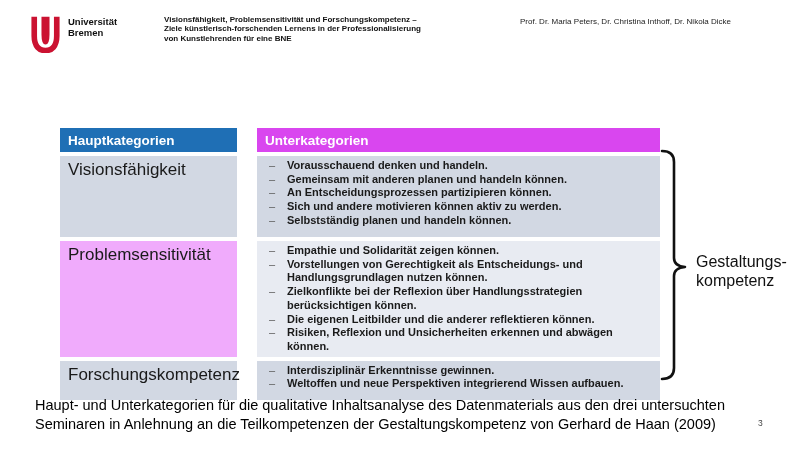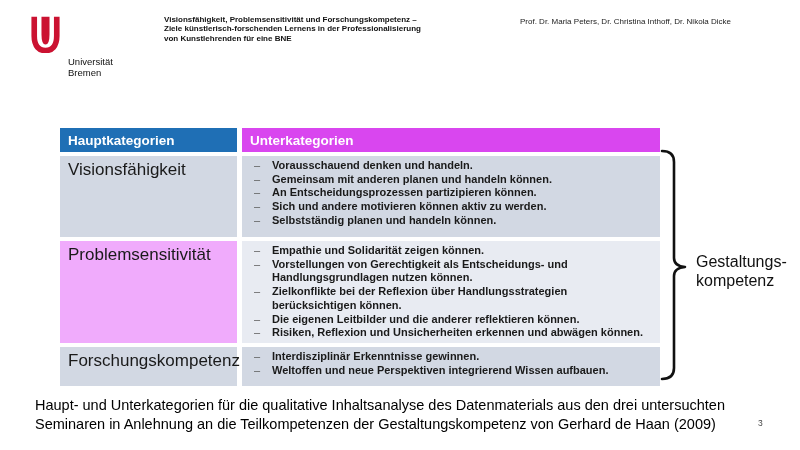--- a/index.html
+++ b/index.html
@@ -9,37 +9,37 @@
     background: #ffffff;
     font-family: "Liberation Sans", sans-serif;
     color: #1a1a1a;
     overflow: hidden;
   }
 
   
   .logo-mark { position: absolute; left: 29px; top: 16px; width: 33px; height: 37px; }
   .logo-wordmark {
     position: absolute; left: 68px; top: 17px;
-    font-size: 9.5px; line-height: 10.5px; font-weight: normal; color: #111; margin-top: 40px;
+    font-size: 9.5px; line-height: 10.5px; font-weight: bold; color: #111;
   }
   .slide-title {
     position: absolute; left: 164px; top: 15px;
     font-size: 8px; line-height: 9.3px; font-weight: bold; color: #111;
   }
   .authors {
     position: absolute; left: 520px; top: 17px;
     font-size: 8px; color: #222;
   }
 
   
   .kat-table {
     position: absolute; left: 60px; top: 128px; width: 600px;
     display: flex; flex-direction: column; gap: 4px;
   }
-  .t-row { display: flex; gap: 5px; }
+  .t-row { display: flex; gap: 20px; }
   .t-head-cell {
     height: 24px; display: flex; align-items: center;
     padding-left: 8px;
     color: #ffffff; font-weight: bold; font-size: 13.5px;
   }
   .col1 { width: 177px; flex: 0 0 177px; }
   .col2 { flex: 1 1 auto; }
   .cat-cell {
     padding: 4px 20px 0 8px;
     font-size: 17px;

